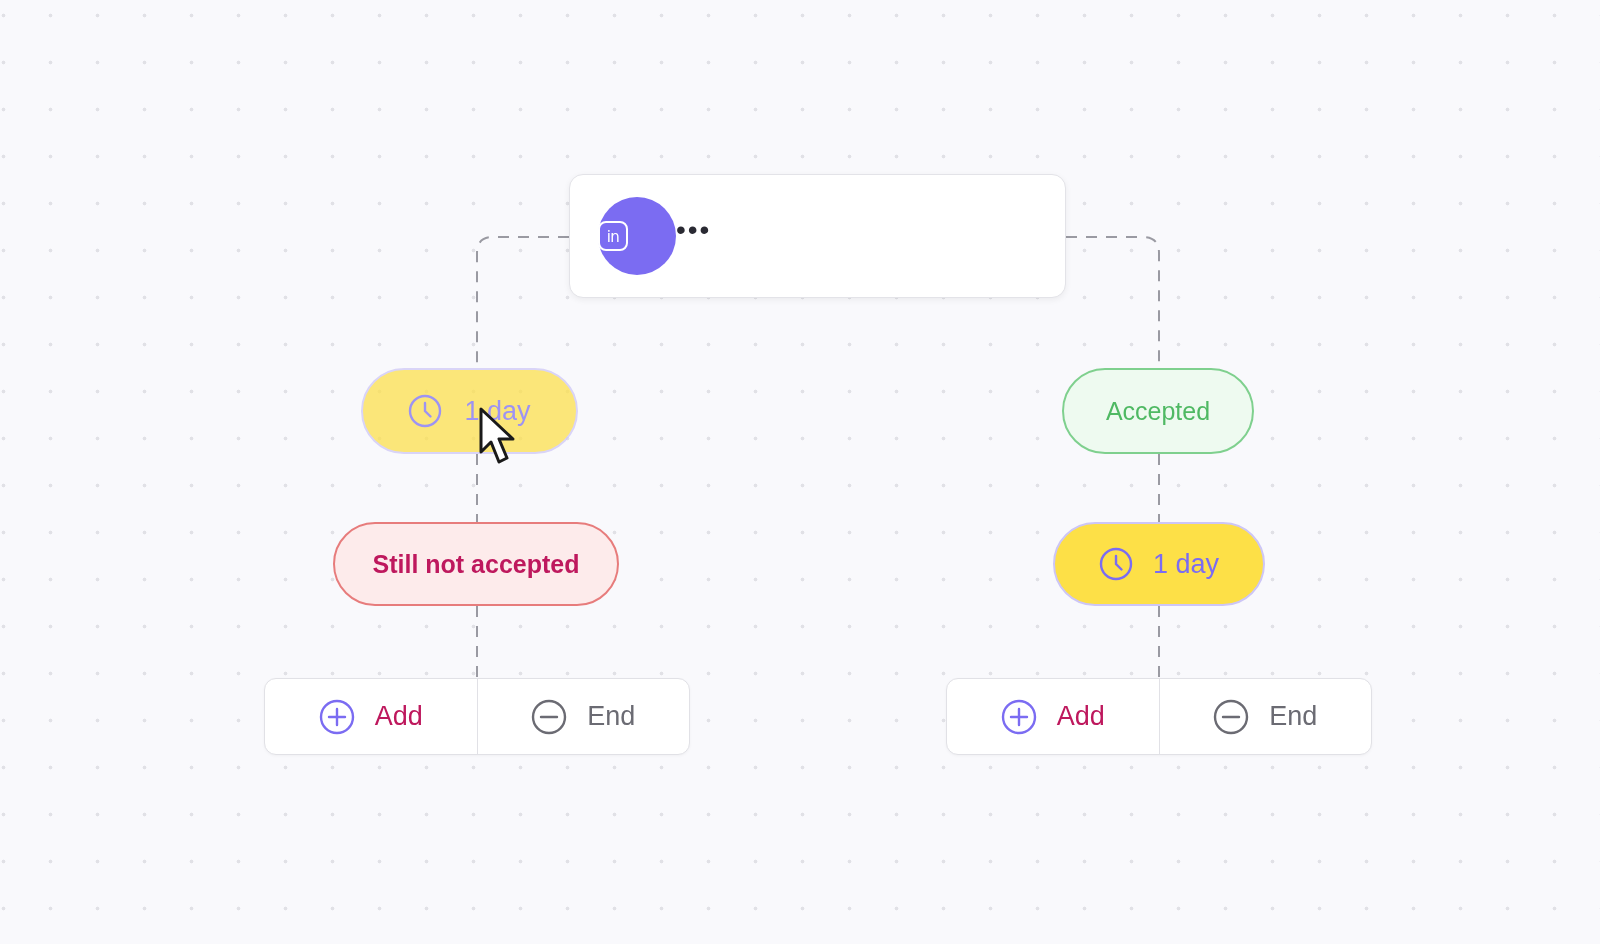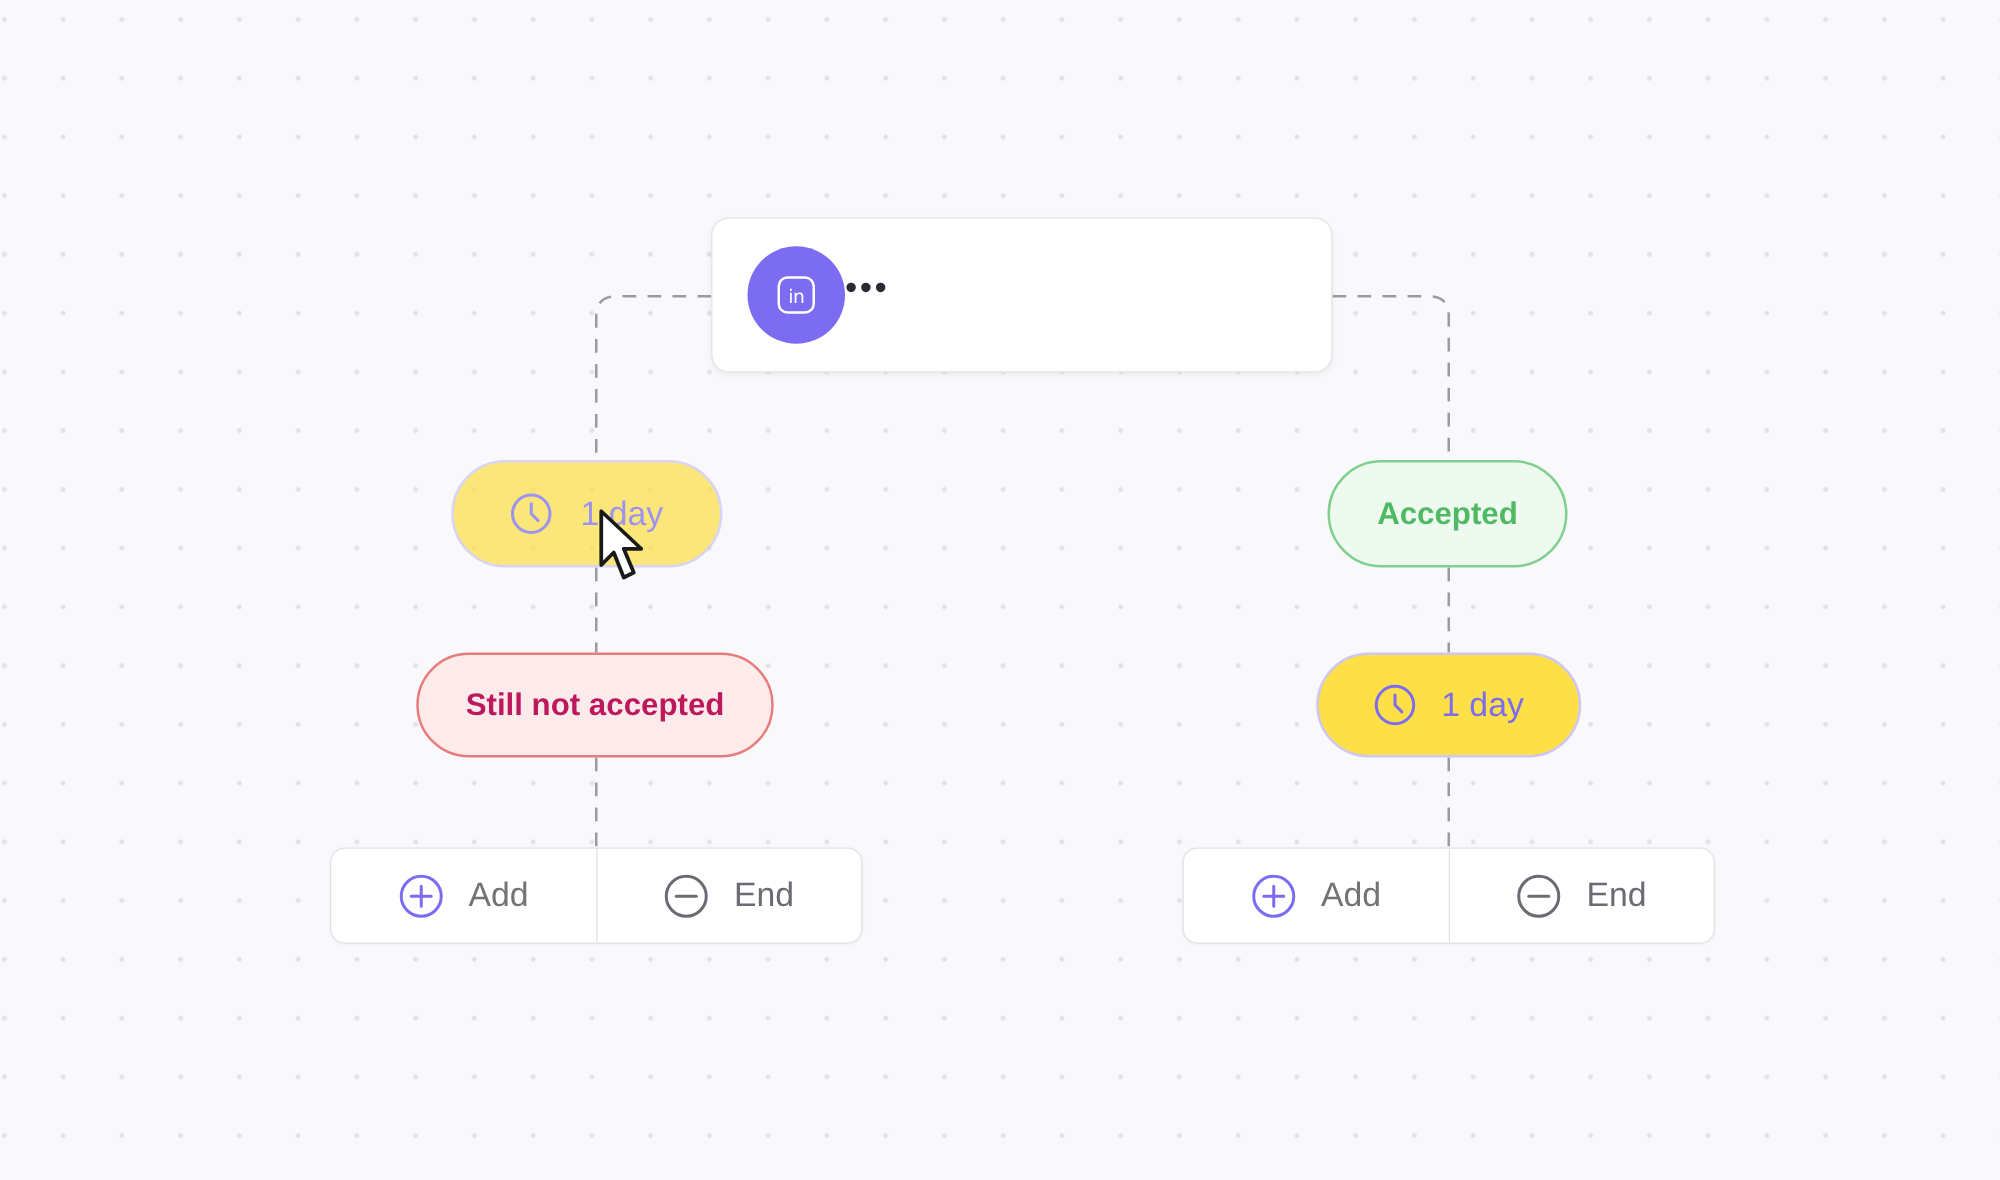--- a/index.html
+++ b/index.html
@@ -15,21 +15,21 @@
   svg.lines { position: absolute; left: 0; top: 0; width: 1600px; height: 944px; pointer-events: none; }
 
   .node-card {
     left: 569px; top: 174px; width: 497px; height: 124px;
     background: #ffffff; border: 1.5px solid #e3e3e8; border-radius: 14px;
     box-shadow: 0 2px 6px rgba(0,0,0,0.06);
     display: flex; align-items: center;
   }
   .node-icon {
     width: 78px; height: 78px; border-radius: 50%; background: #7b6cf2;
-    margin-left: 28px; display: flex; align-items: center; justify-content: center;
+    margin-left: 28px; display: flex; align-items: center; 
   }
   .node-icon .inbox {
     width: 30px; height: 30px; border: 2.5px solid #ffffff; border-radius: 8px; box-sizing: border-box;
     color: #fff; font-size: 15px; display: flex; align-items: center; justify-content: center;
     font-family: "DejaVu Sans", sans-serif; letter-spacing: -0.5px; padding-top: 1px;
   }
   .node-title { margin-left: 22px; font-size: 29px; color: #2a2a33; flex: 1; letter-spacing: 0.2px; }
   .node-more {
     margin-right: 34px; font-size: 28px; color: #2a2a33; letter-spacing: 2px; cursor: pointer;
     line-height: 1; padding-bottom: 12px;
@@ -40,36 +40,36 @@
     border-radius: 44px; font-size: 27px;
   }
   .pill-wait {
     background: #fde047; border: 2px solid #cdc6f6; color: #7b6cf2;
   }
   .pill-wait.faded { opacity: 0.72; }
   .pill-wait .clock {
     width: 34px; height: 34px; margin-right: 22px; display: inline-block;
   }
   .pill-accepted {
-    background: #eefaf0; border: 2px solid #7fd08e; color: #4fb963; font-weight: bold; font-size: 25px;
+    background: #eefaf0; border: 2px solid #7fd08e; color: #4fb963; font-weight: normal; font-size: 25px;
   }
   .pill-declined {
     background: #fdebeb; border: 2px solid #e77c7c; color: #be185d; font-weight: bold; font-size: 25px;
   }
 
   .actions {
     display: flex; background: #ffffff; border: 1.5px solid #e1e1e6; border-radius: 12px;
     box-shadow: 0 1px 3px rgba(0,0,0,0.04);
   }
   .action-btn {
     flex: 1; display: flex; align-items: center; justify-content: center; font-size: 27px; cursor: pointer;
   }
   .action-btn + .action-btn { border-left: 1.5px solid #e1e1e6; }
   .action-btn .ico { width: 36px; height: 36px; margin-right: 20px; }
-  .add-label { color: #737373; }
+  .add-label { color: #be185d; }
   .end-label { color: #6b6b73; }
 
   .cursor { left: 478px; top: 406px; width: 48px; height: 62px; pointer-events: none; }
 </style>
 </head>
 <body>
 
 <svg class="lines" viewBox="0 0 1600 944">
   <g fill="none" stroke="#9a9aa2" stroke-width="2" stroke-dasharray="11 9">
 

